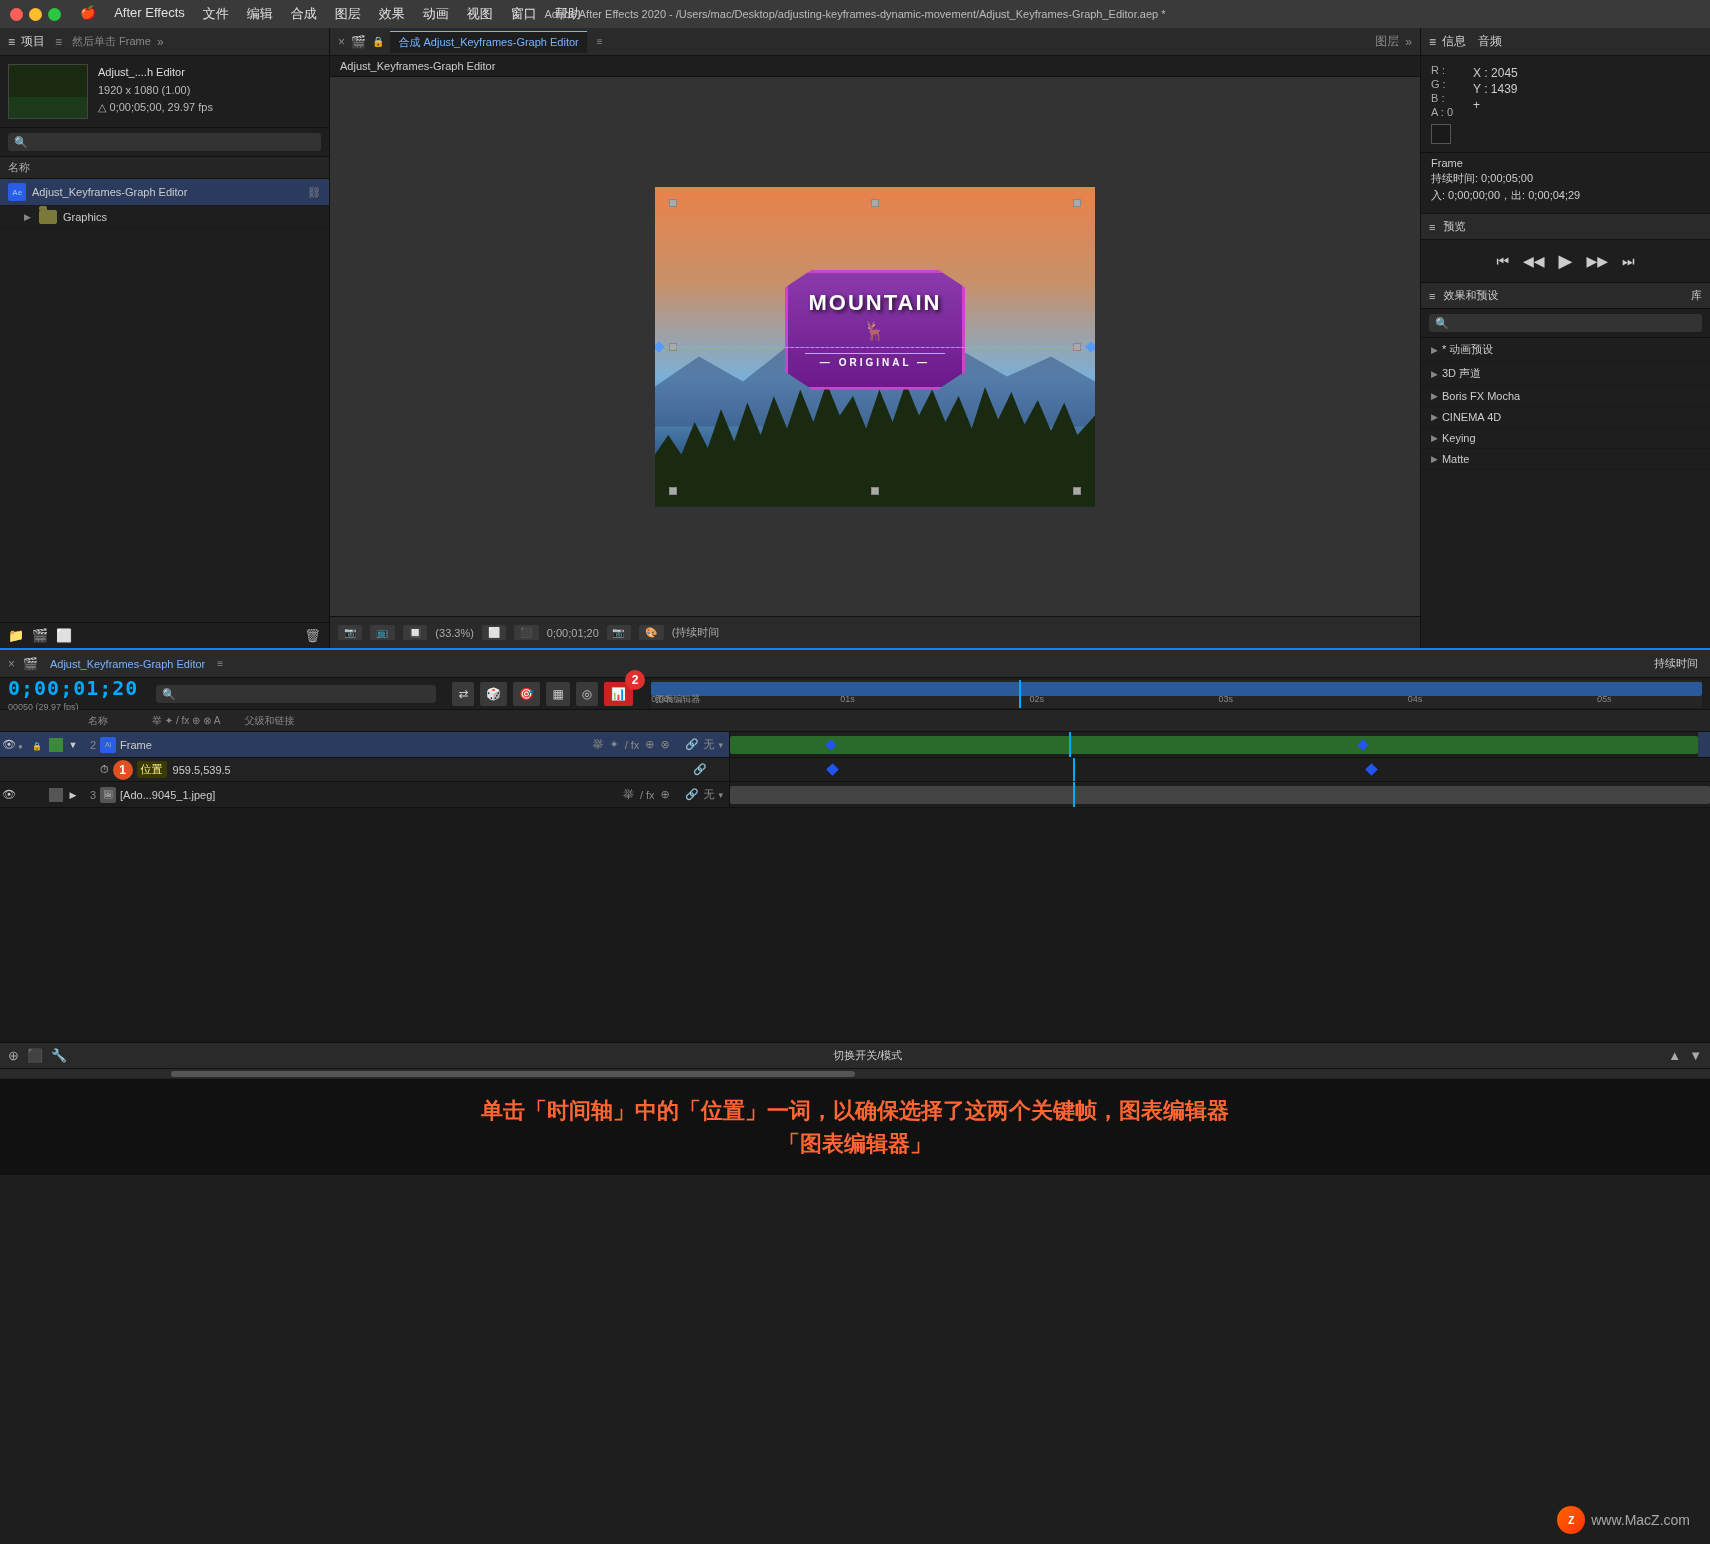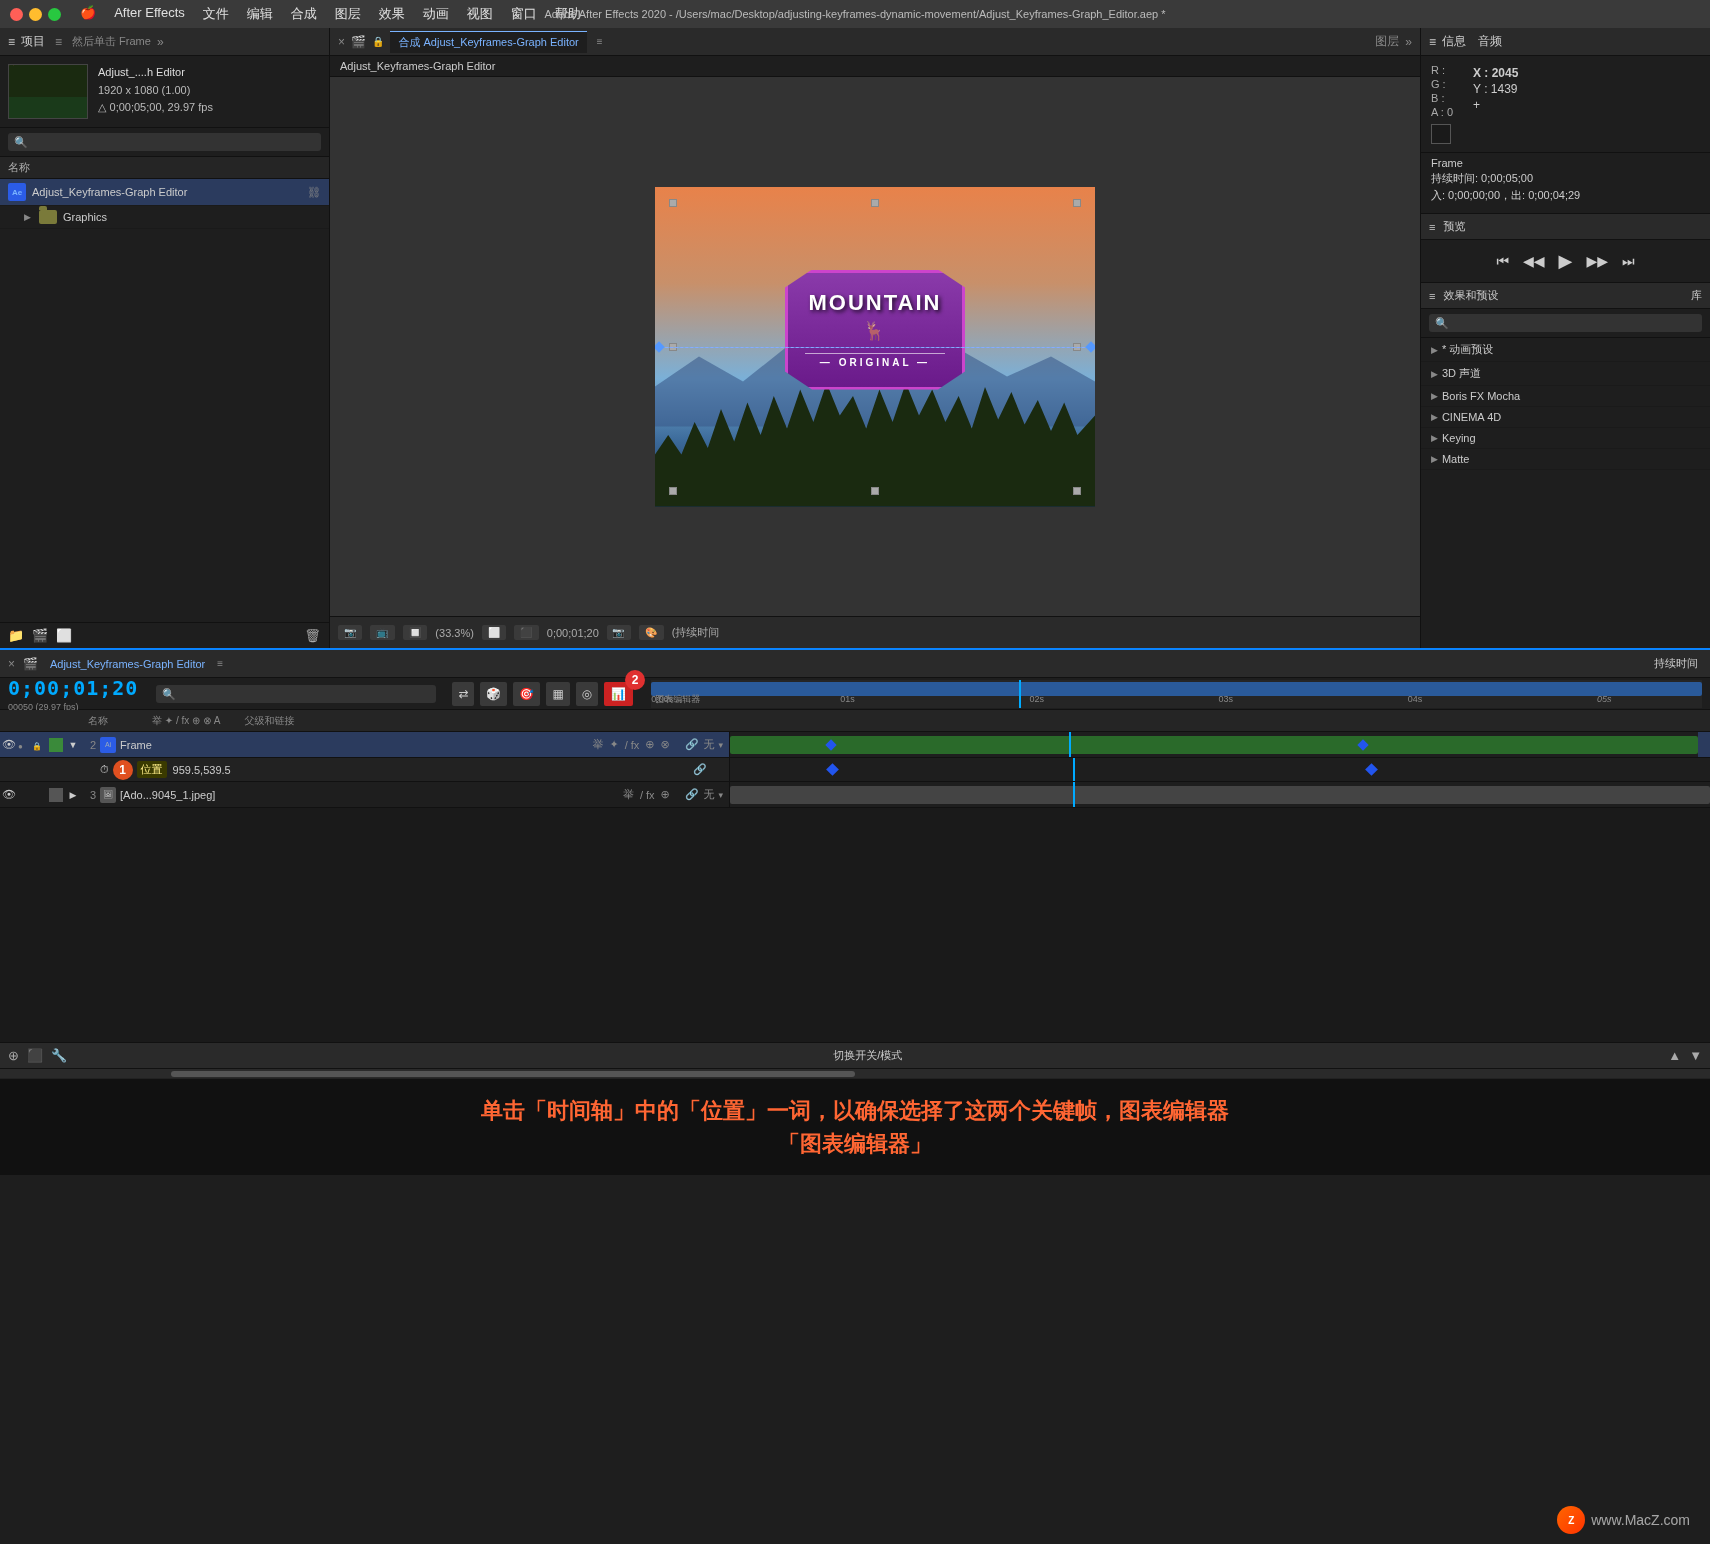--- a/index.html
+++ b/index.html
@@ -884,21 +884,21 @@
             <span class="info-label">G :</span>
           </div>
           <div class="info-row">
             <span class="info-label">B :</span>
           </div>
           <div class="info-row">
             <span class="info-label">A : 0</span>
           </div>
         </div>
         <div style="display:flex; flex-direction:column; gap:2px; margin-top:2px;">
-          <div style="display:flex; align-items:center; gap:4px;font-weight:bold;">
+          <div style="display:flex; align-items:center; gap:4px;">
             <span class="info-value">X : 2045</span>
           </div>
           <div style="display:flex; align-items:center; gap:4px;">
             <span class="info-value">Y : 1439</span>
           </div>
           <span class="info-value">+</span>
         </div>
       </div>
       <div style="width:20px; height:20px; background:#1a1a1a; border:1px solid #555; margin-top:4px;"></div>
     </div>

